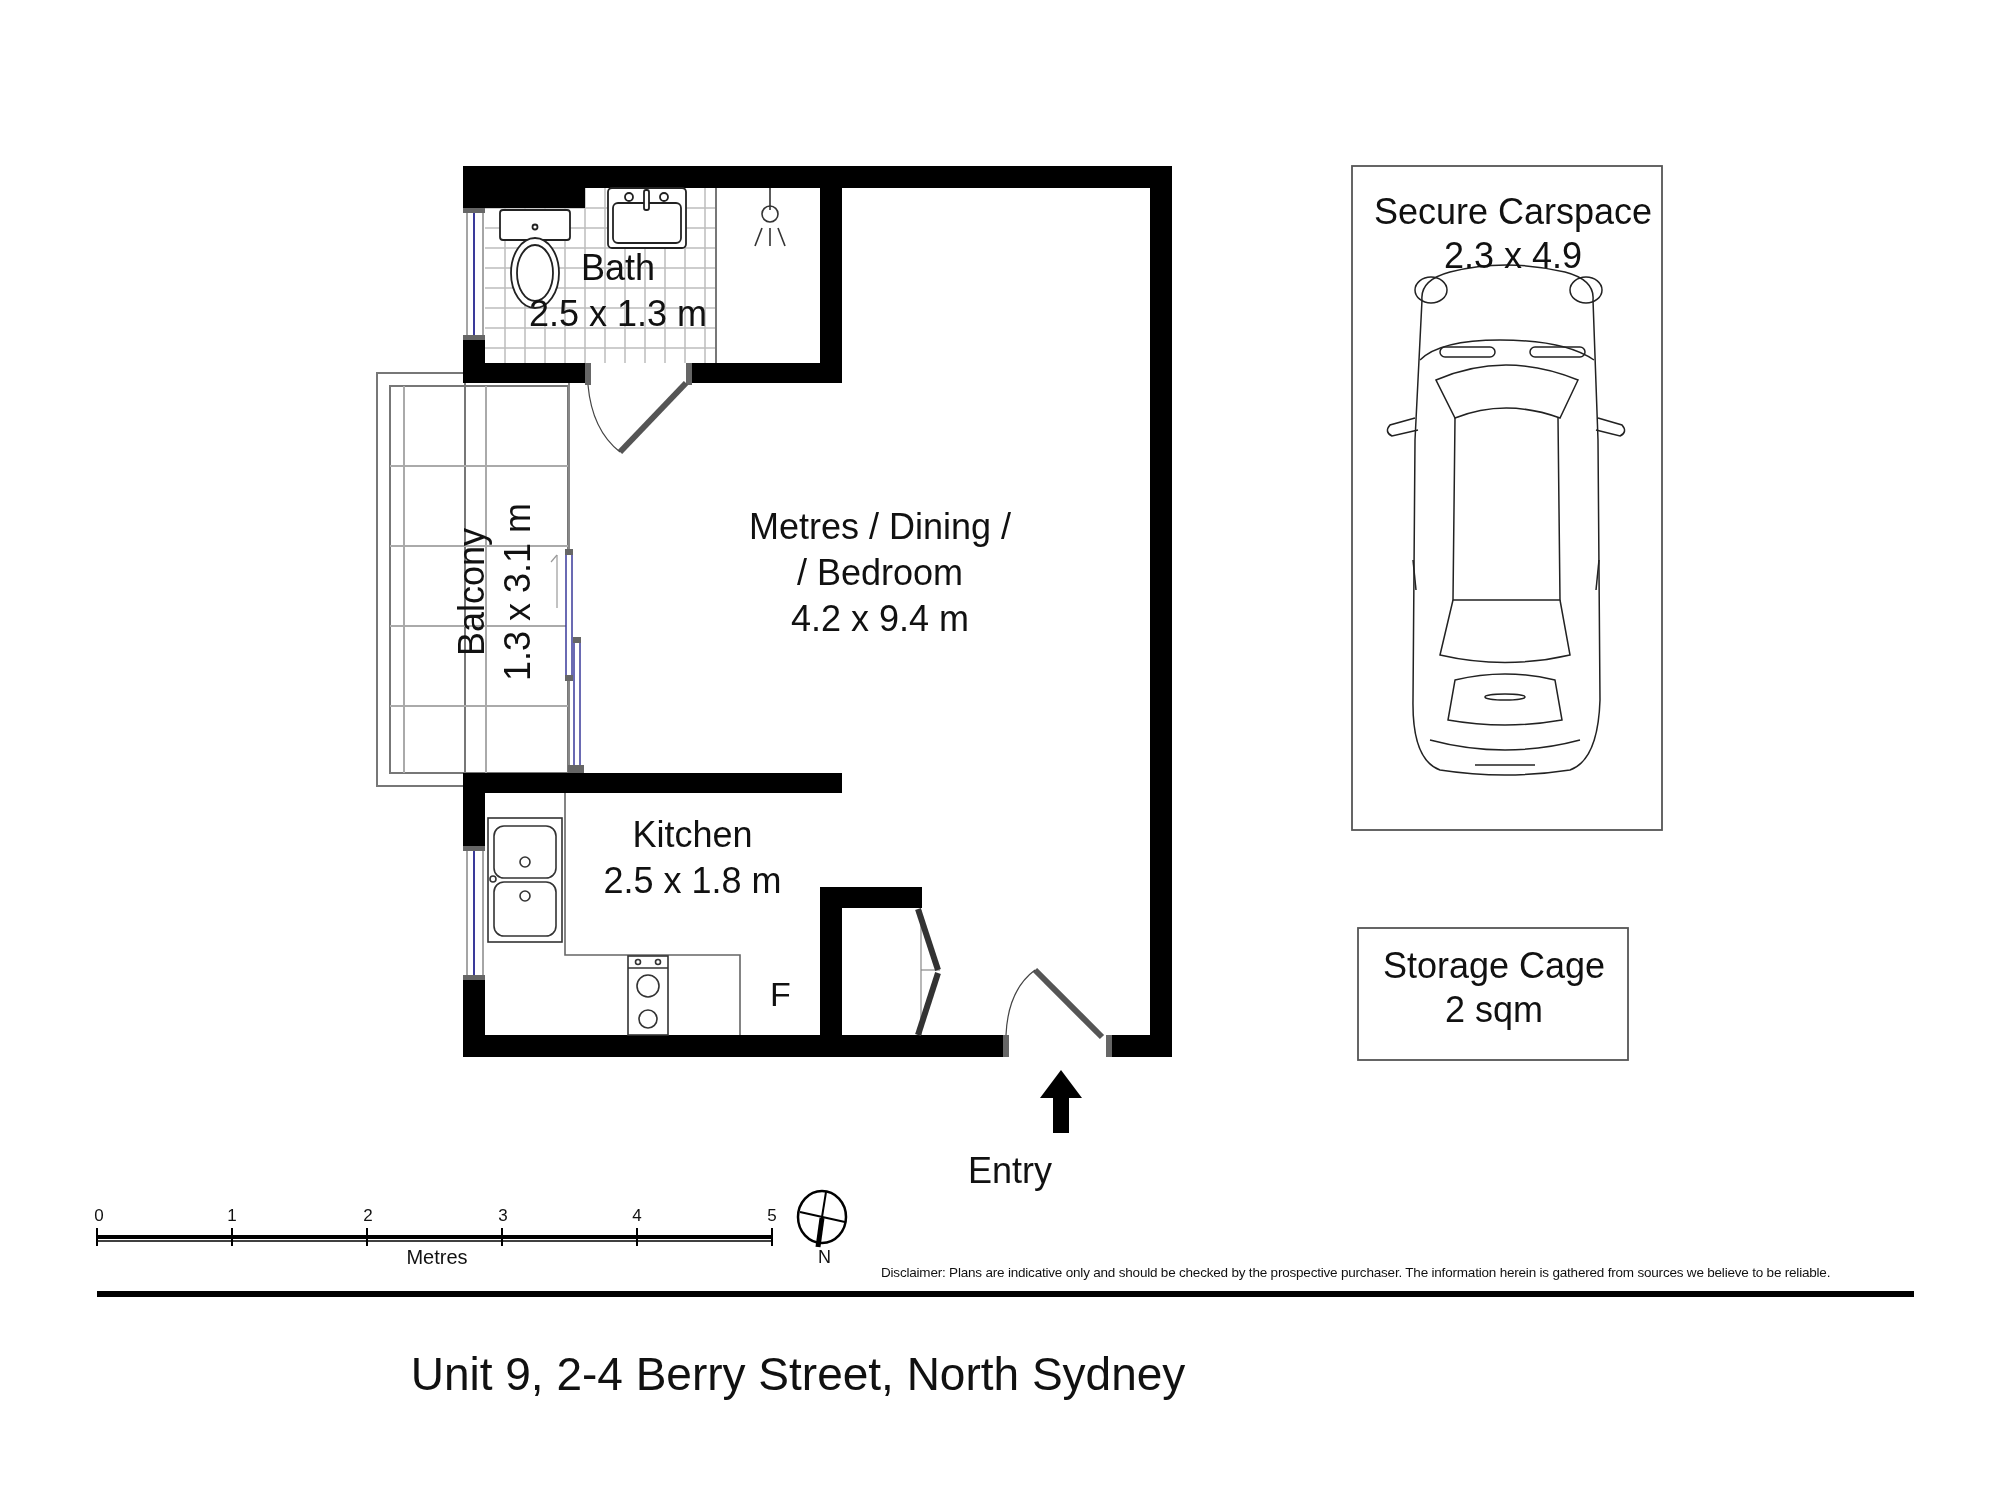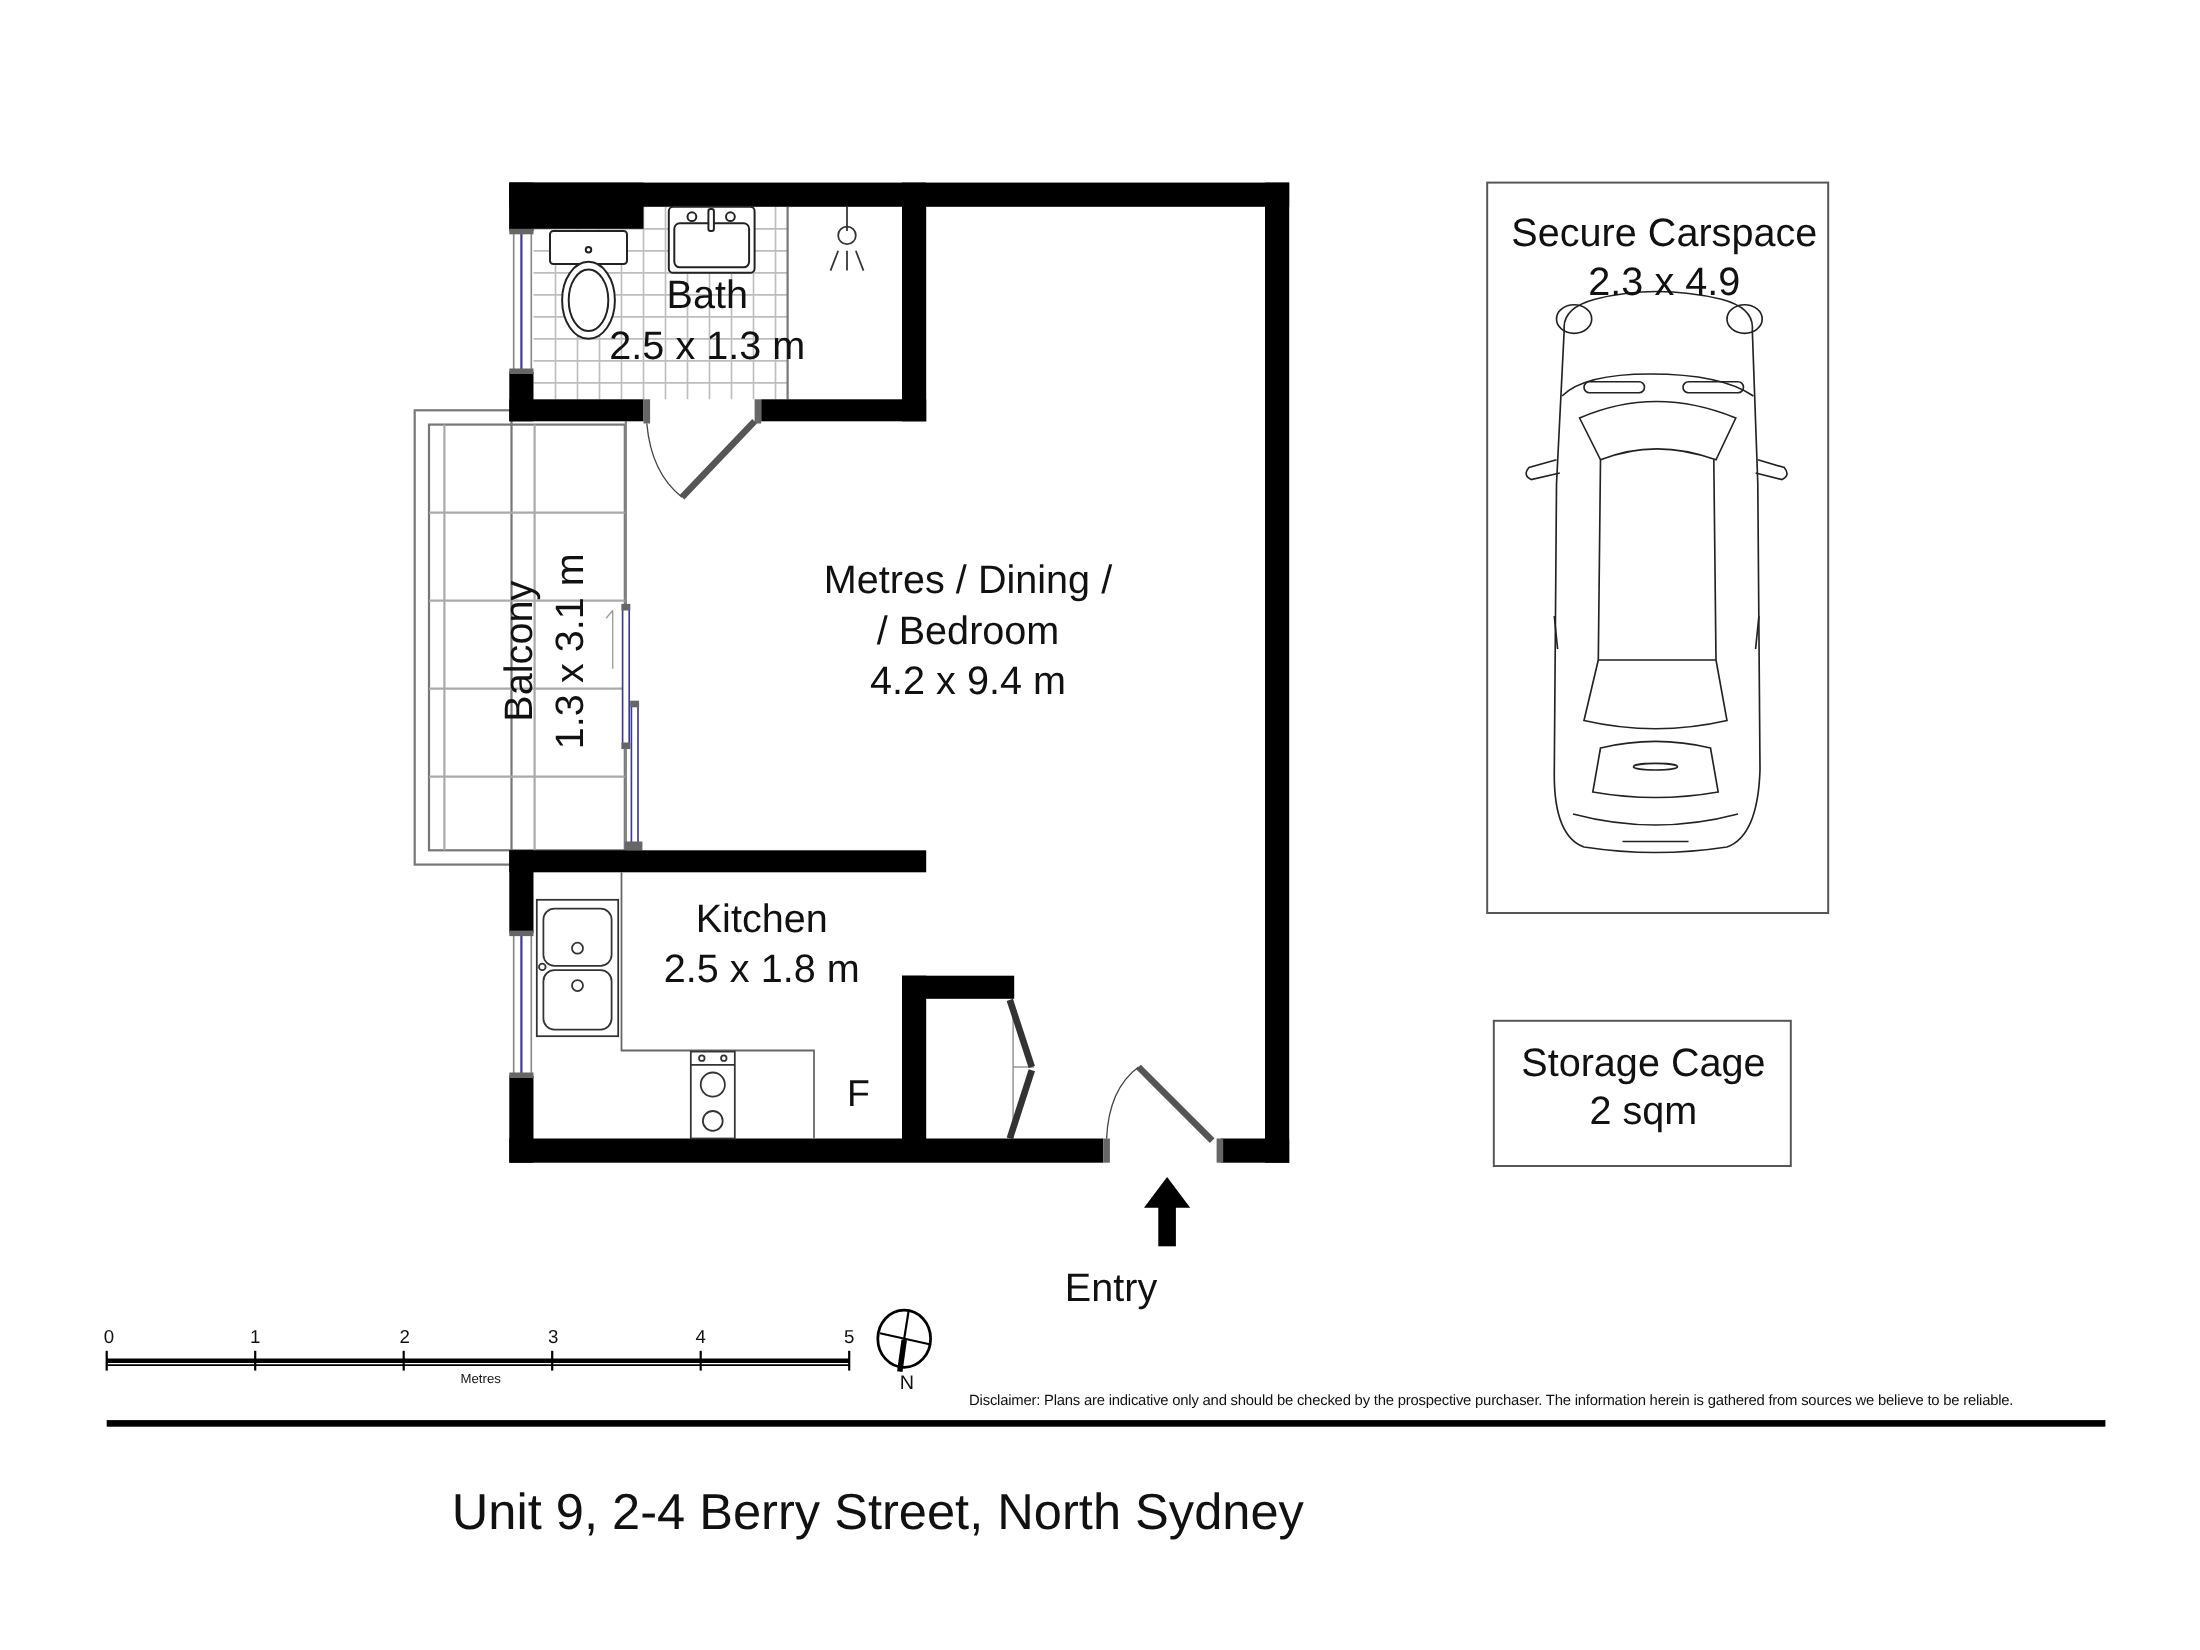--- a/index.html
+++ b/index.html
@@ -5,21 +5,21 @@
   html, body { margin: 0; padding: 0; background: #ffffff; }
   body { width: 2000px; height: 1500px; position: relative; overflow: hidden;
          font-family: "Liberation Sans", "DejaVu Sans", sans-serif; color: #000; }
   svg.plan { position: absolute; left: 0; top: 0; width: 2000px; height: 1500px; }
   .lbl { position: absolute; text-align: center; font-size: 36px; line-height: 46px; color: #111; white-space: nowrap; }
   .lbl span { display: block; }
   .rot { transform: rotate(-90deg); transform-origin: center center; }
   .scale-num { position: absolute; font-size: 17px; color: #111; transform: translateX(-50%); }
   .disclaimer { position: absolute; left: 881px; top: 1265px; font-size: 13.5px; color: #111; white-space: nowrap; letter-spacing: -0.2px; }
   .title { position: absolute; left: 0; width: 1596px; top: 1347px; text-align: center; font-size: 46px; color: #111; }
-  .metres { position: absolute; left: 437px; top: 1246px; font-size: 12px; color: #111; transform: translateX(-50%); }
+  .metres { position: absolute; left: 437px; top: 1246px; font-size: 20px; color: #111; transform: translateX(-50%); }
   .north { position: absolute; left: 818px; top: 1247px; font-size: 18px; color: #111; }
   .entry { position: absolute; left: 1010px; top: 1150px; font-size: 36px; color: #111; transform: translateX(-50%); }
   .box-lbl { position: absolute; text-align: center; font-size: 36px; line-height: 44px; color: #111; white-space: nowrap; transform: translateX(-50%); }
   .box-lbl span { display:block; }
   .f-lbl { position: absolute; left: 770px; top: 975px; font-size: 34px; color: #111; }
 </style>
 </head>
 <body>
 
 <svg class="plan" viewBox="0 0 2000 1500" xmlns="http://www.w3.org/2000/svg">
@@ -213,21 +213,21 @@
   <g fill="none" stroke="#000">
     <ellipse cx="822" cy="1217" rx="24" ry="26" stroke-width="2.5"></ellipse>
     <line x1="800" y1="1212" x2="845" y2="1222" stroke-width="2"></line>
     <line x1="826" y1="1192" x2="818" y2="1242" stroke-width="2"></line>
     <line x1="822" y1="1218" x2="818" y2="1247" stroke-width="5"></line>
   </g>
 
   <rect x="97" y="1291" width="1817" height="6" fill="#000"></rect>
 </svg>
 
-<div class="lbl" style="left:548px; top:245px; width:190px;">
+<div class="lbl" style="left:523px; top:245px; width:190px;">
   <span>Bath</span>
   <span>2.5 x 1.3 m</span>
 </div>
 
 <div class="lbl" style="left:735px; top:504px; width:290px;">
   <span>Metres / Dining /</span>
   <span><span style="display:inline">/</span> <span style="display:inline">Bedroom</span></span>
   <span>4.2 x 9.4 m</span>
 </div>
 

